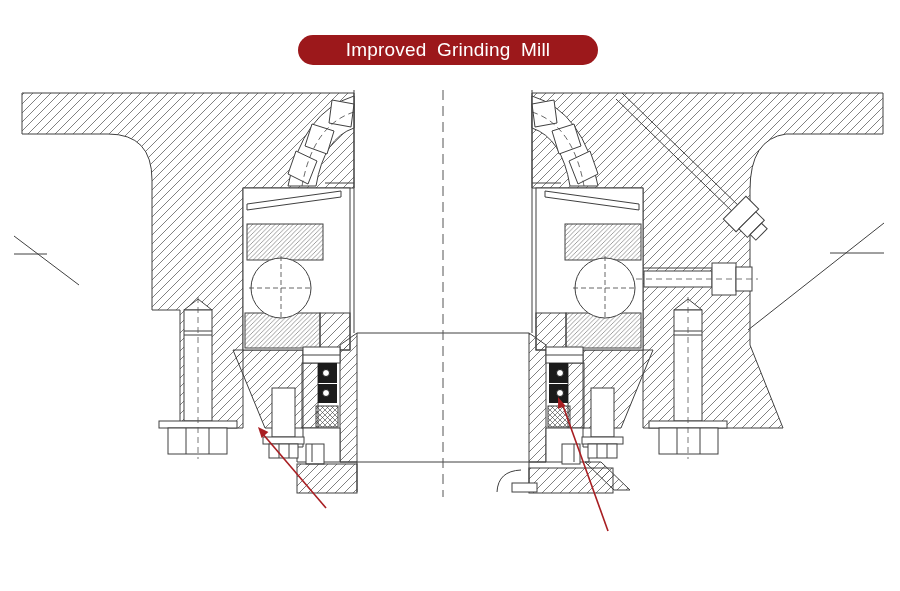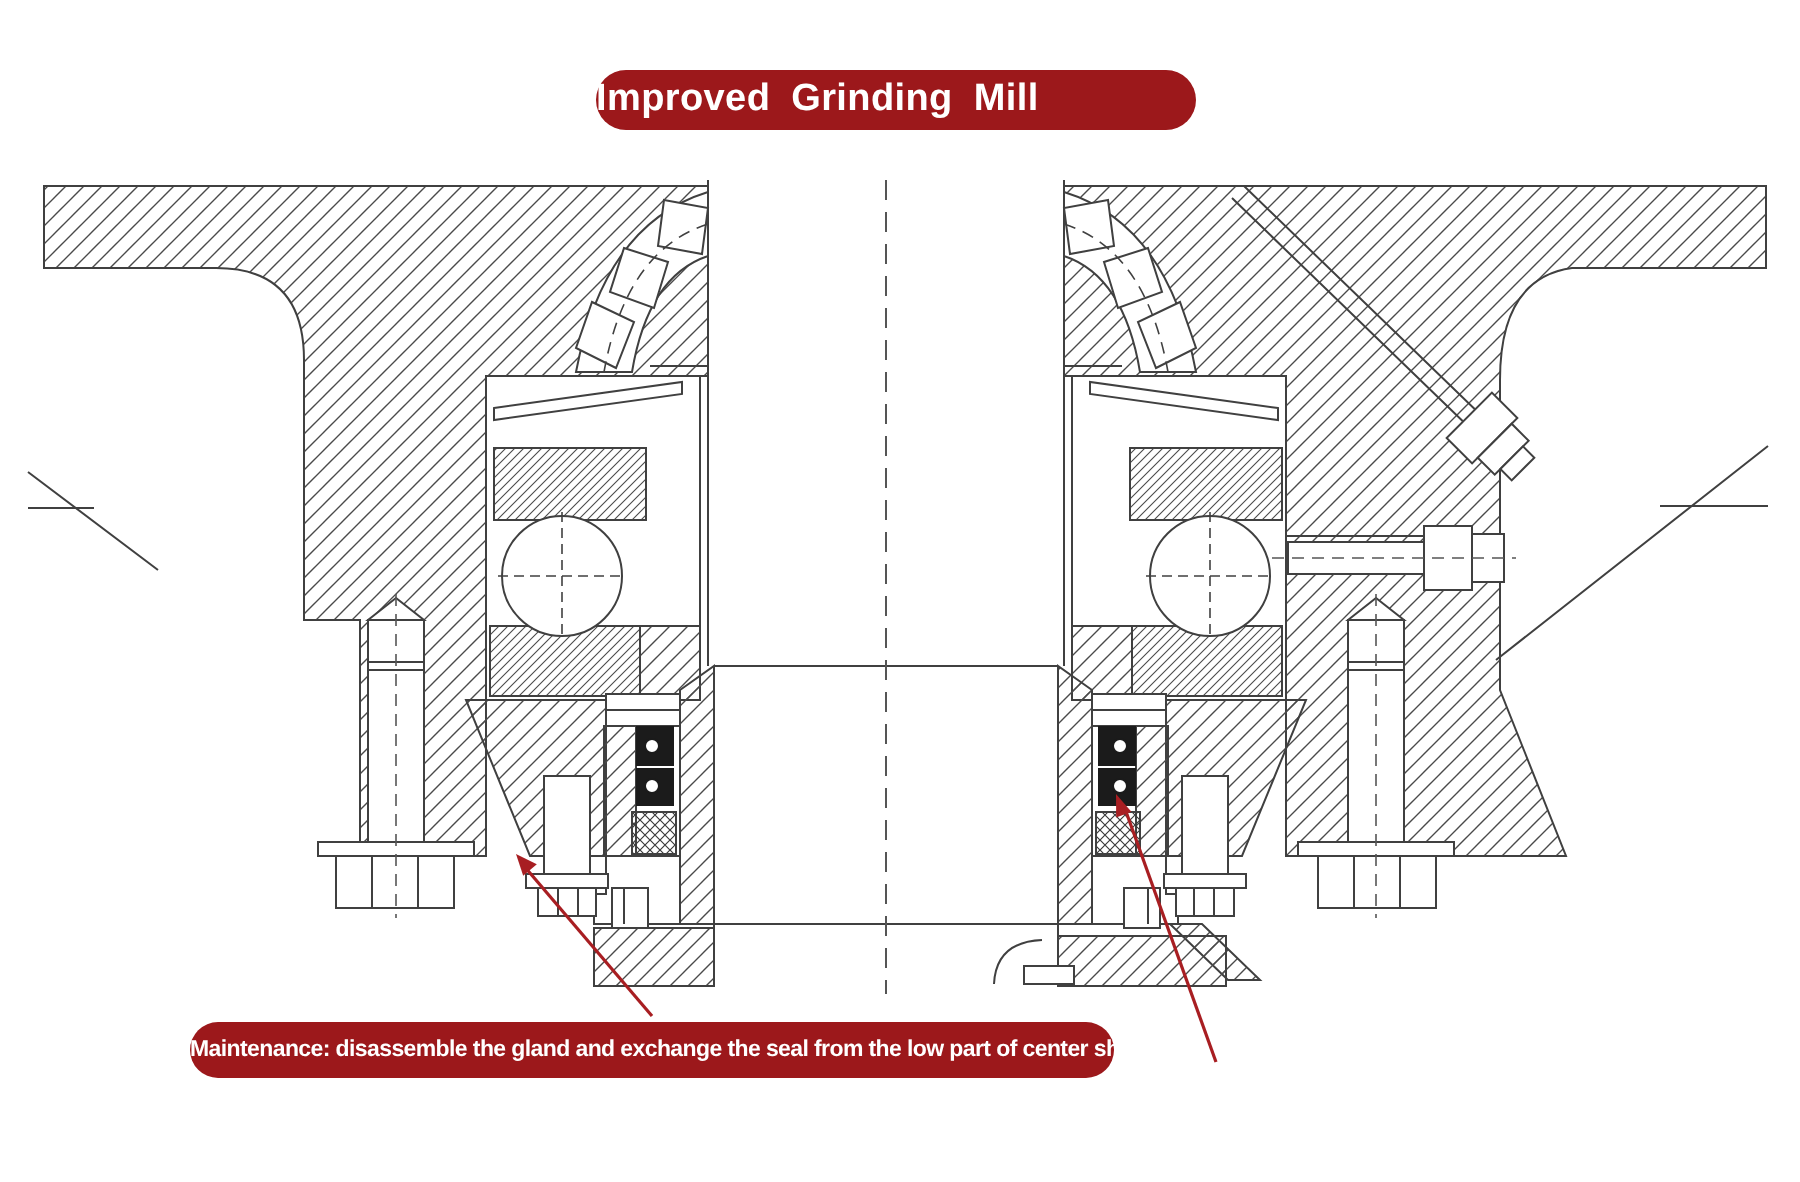--- a/index.html
+++ b/index.html
@@ -10,22 +10,22 @@
     --bg:#ffffff;
   }
   html,body{margin:0;padding:0;background:var(--bg);}
   #stage{
     position:relative;width:900px;height:591px;background:var(--bg);
     font-family:"Liberation Sans","DejaVu Sans",sans-serif;overflow:hidden;
   }
   #drawing{position:absolute;left:0;top:0;}
   .pill{
     position:absolute;background:var(--banner-bg);color:var(--banner-text);
-    display:flex;align-items:center;
-    font-weight:bold;white-space:nowrap;box-sizing:border-box;
+    display:flex;align-items:center;justify-content:center;
+    font-weight:normal;white-space:nowrap;box-sizing:border-box;
   }
   #title-banner{
     left:298px;top:35px;width:300px;height:30px;border-radius:15px;
     font-size:19px;letter-spacing:.2px;word-spacing:5px;
   }
   #label-left{
     left:95px;top:511px;width:462px;height:28px;border-radius:14px;
     font-size:11.5px;letter-spacing:-.3px;
   }
   #label-right{
@@ -209,18 +209,15 @@
     <g stroke="var(--arrow)" fill="var(--arrow)" stroke-width="1.6">
       <path d="M562,403 L608,531" fill="none"></path>
       <polygon points="558,397 565.7,405.9 558.1,408.7" stroke="none"></polygon>
     </g>
   </svg>
 
   <div id="title-banner" class="pill">
     <span>Improved Grinding Mill</span>
   </div>
 
-  <div id="label-left" class="pill">
-    <span>Maintenance: disassemble the gland and exchange the seal from the low part of center shaft</span>
-  </div>
 
 
 </div>
 
 </body></html>

